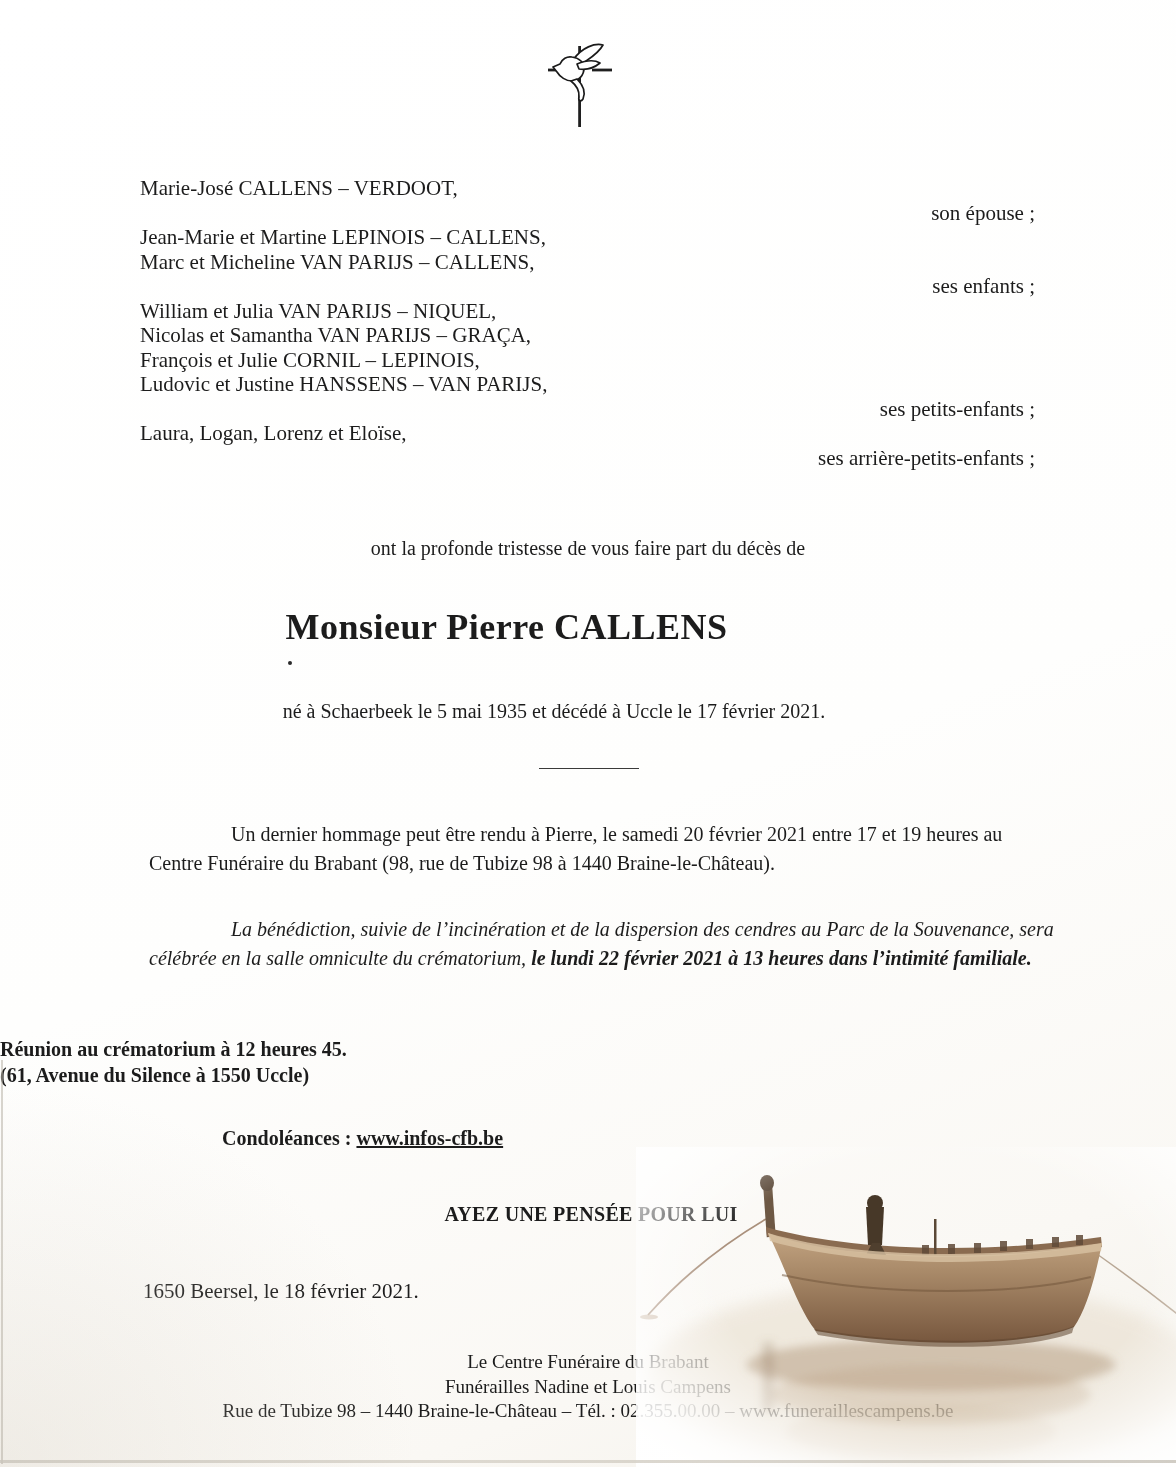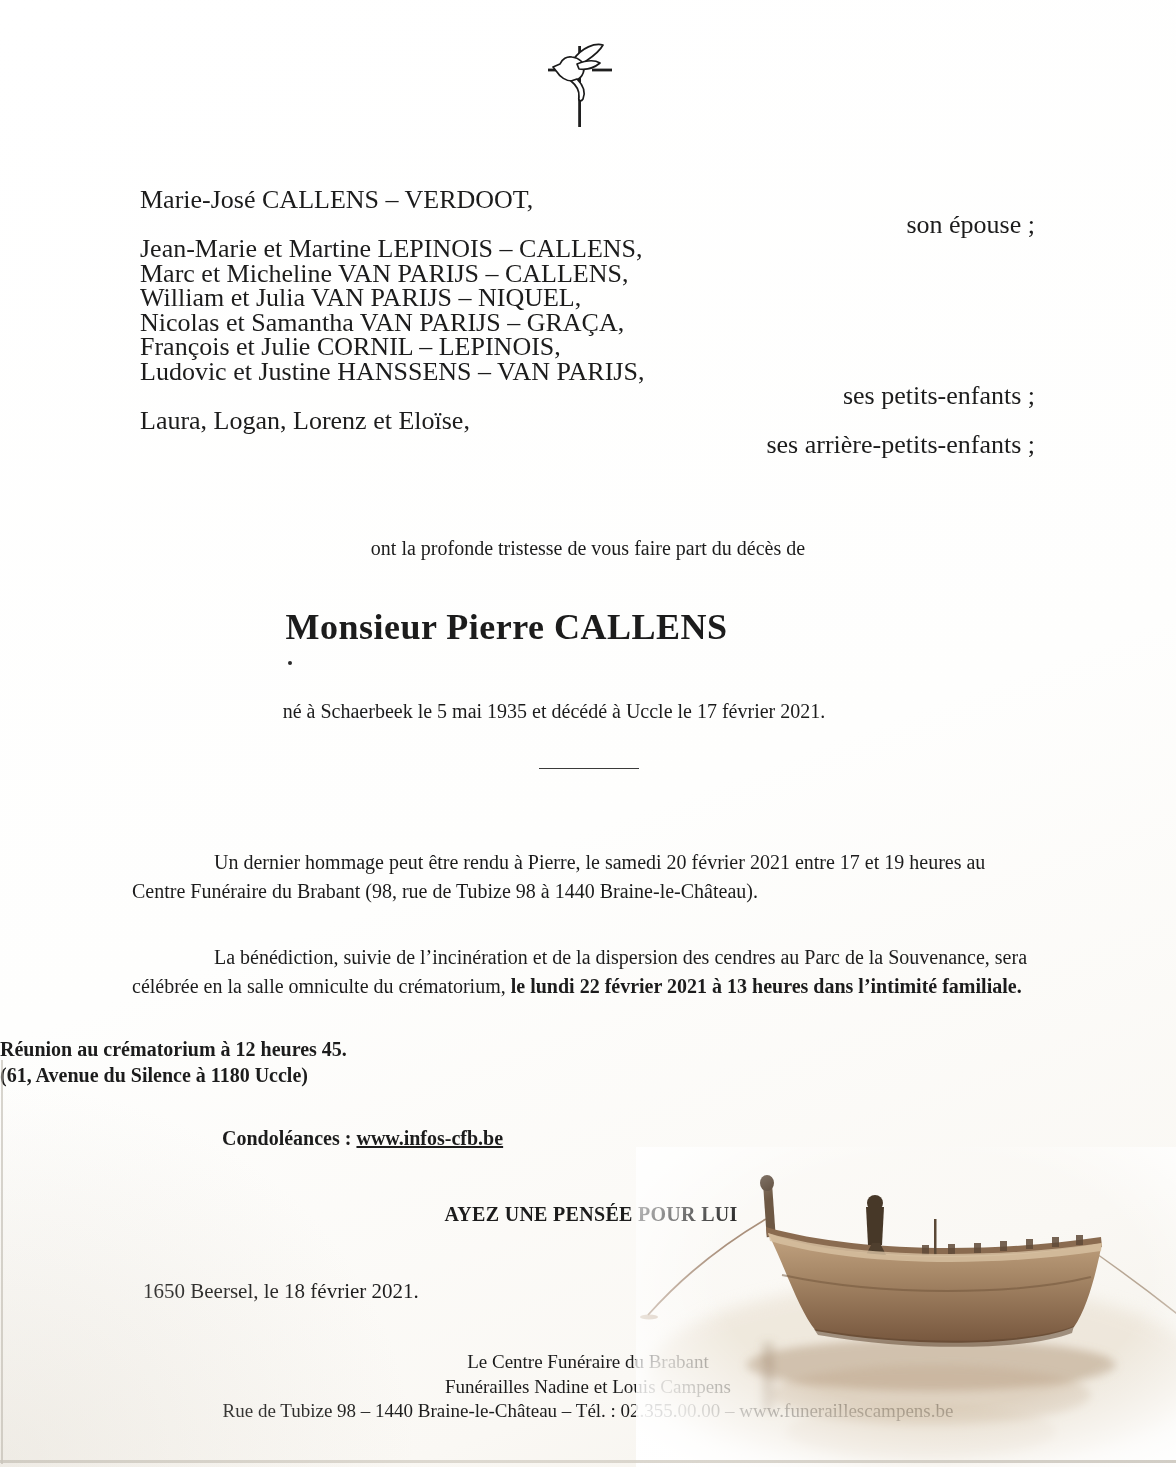--- a/index.html
+++ b/index.html
@@ -8,40 +8,40 @@
     background:linear-gradient(160deg,#ffffff 0%,#fefefd 55%,#faf8f4 85%,#f4f1ea 100%);
     font-family:"Liberation Serif","DejaVu Serif",serif;
     color:#1c1c1c; overflow:hidden;
   }
   .abs { position:absolute; }
 
   
   .emblem { left:536px; top:34px; width:100px; height:104px; }
 
   
-  .relatives { left:140px; top:176px; width:895px; font-size:26px;margin-top:12px; }
+  .relatives { left:140px; top:176px; width:895px; font-size:21px; }
   .rel-line { height:24.5px; line-height:24.5px; white-space:nowrap; }
   .rel-line.right { text-align:right; }
 
   .intro { left:0; top:537px; width:1176px; text-align:center; font-size:20px; }
 
   .deceased-title {
     left:0; top:606px; width:1013px; text-align:center;
     font-size:36px; font-weight:bold; letter-spacing:0.5px;
   }
   .ink-dot { left:288px; top:661px; width:4px; height:4px; border-radius:50%; background:#2a2a2a; }
 
   .life-dates { left:0; top:700px; width:1108px; text-align:center; font-size:20px; }
 
   .divider { left:539px; top:768px; width:100px; height:0; border-top:1.6px solid #3a3a3a; }
 
-  .para { left:132px; width:906px; font-size:20px; line-height:28.5px; text-align:left;margin-top:28px; }
+  .para { left:149px; width:906px; font-size:20px; line-height:28.5px; text-align:left; }
   .para .indent { display:inline-block; width:82px; }
   .p-hommage { top:820px; }
-  .p-benediction { top:915px; }
+  .p-benediction { top:915px;font-style:italic; }
   .bold { font-weight:bold; }
 
   .reunion { left:0; top:1036px; width:1176px; text-align:left; font-size:20px; font-weight:bold; line-height:26px; }
 
   .condolences { left:222px; top:1127px; font-size:20px; font-weight:bold; }
   .condolences .url { text-decoration:underline; }
 
   .tribute { left:0; top:1203px; width:1182px; text-align:center; font-size:20px; font-weight:bold; letter-spacing:0.3px; }
 
   .dateline { left:143px; top:1279px; font-size:21px; }
@@ -72,20 +72,21 @@
       <path d="M41,30 C51,26 59,26 64,29 C58,34 50,36 43,35 Z"></path>
       <path d="M41,45 C47,51 50,58 47,65 C45,68 42,67 43,63 C43.5,57 40,51 35,47 Z"></path>
     </g>
   </svg>
 
   <div class="abs relatives">
     <div class="rel-line left">Marie-José CALLENS – VERDOOT,</div>
     <div class="rel-line right">son épouse ;</div>
     <div class="rel-line left">Jean-Marie et Martine LEPINOIS – CALLENS,</div>
     <div class="rel-line left">Marc et Micheline VAN PARIJS – CALLENS,</div>
+    <div class="rel-line right">ses enfants ;</div>
     <div class="rel-line left">William et Julia VAN PARIJS – NIQUEL,</div>
     <div class="rel-line left">Nicolas et Samantha VAN PARIJS – GRAÇA,</div>
     <div class="rel-line left">François et Julie CORNIL – LEPINOIS,</div>
     <div class="rel-line left">Ludovic et Justine HANSSENS – VAN PARIJS,</div>
     <div class="rel-line right">ses petits-enfants ;</div>
     <div class="rel-line left">Laura, Logan, Lorenz et Eloïse,</div>
     <div class="rel-line right">ses arrière-petits-enfants ;</div>
   </div>
 
   <div class="abs intro">ont la profonde tristesse de vous faire part du décès de</div>
@@ -96,21 +97,21 @@
   <div class="abs life-dates">né à Schaerbeek le 5 mai 1935 et décédé à Uccle le 17 février 2021.</div>
 
   <div class="abs divider"></div>
 
   <div class="abs para p-hommage"><span class="indent"></span><span>Un dernier hommage peut être rendu à Pierre, le samedi 20 février 2021 entre 17 et 19 heures au Centre Funéraire du Brabant (98, rue de Tubize 98 à 1440 Braine-le-Château).</span></div>
 
   <div class="abs para p-benediction"><span class="indent"></span><span>La bénédiction, suivie de l’incinération et de la dispersion des cendres au Parc de la Souvenance, sera célébrée en la salle omniculte du crématorium, </span><span class="bold">le lundi 22 février 2021 à 13 heures dans l’intimité familiale.</span></div>
 
   <div class="abs reunion">
     <div>Réunion au crématorium à 12 heures 45.</div>
-    <div>(61, Avenue du Silence à 1180 Uccle)</div>
+    <div>(61, Avenue du Silence à 1550 Uccle)</div>
   </div>
 
   <div class="abs condolences">
     <span>Condoléances : </span><span class="url">www.infos-cfb.be</span>
   </div>
 
   <div class="abs tribute">AYEZ UNE PENSÉE POUR LUI</div>
 
   <div class="abs dateline">1650 Beersel, le 18 février 2021.</div>
 

